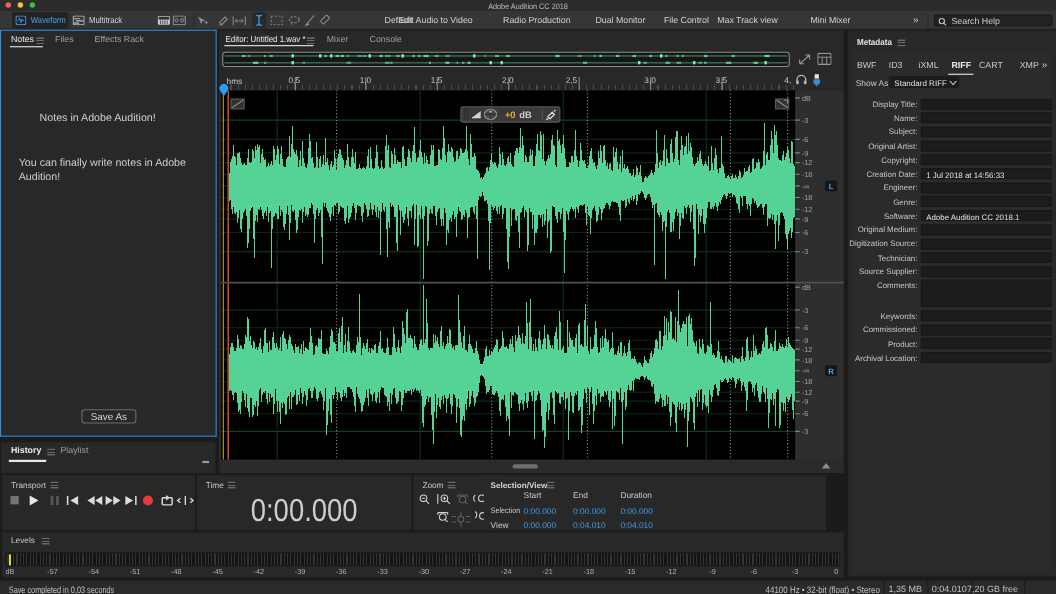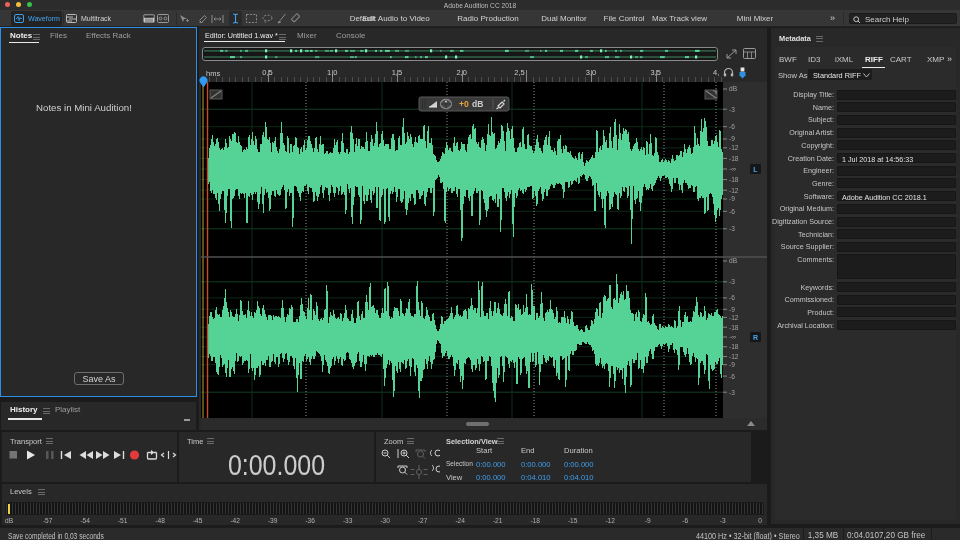--- a/index.html
+++ b/index.html
@@ -93,26 +93,27 @@
   <div class="abs" style="left:849px;top:3px;width:108px;height:11px;background:#222;border:1px solid #1a1a1a;border-radius:2px">
     <svg class="abs" style="left:3px;top:1.5px" width="8" height="8" viewBox="0 0 8 8">
       <circle cx="3.2" cy="3.2" r="2.4" fill="none" stroke="#c2c2c2" stroke-width="1"></circle>
       <path d="M5 5l2 2" stroke="#c2c2c2" stroke-width="1"></path>
     </svg>
     <div class="abs" style="left:15px;top:1px;font-size:8px;color:#cdcdcd">Search Help</div>
   </div>
 </div>
 
 <div class="panel" style="left:1px;top:28px;width:195px;height:368px;outline:1.5px solid #2e8fe8">
-  <div class="tab tabsel" style="left:9px;font-weight:bold">Notes</div>
+  <div class="tab tabsel" style="left:9px;font-weight:normal">Notes</div>
   <div class="abs menu3" style="left:32px;top:6px"></div>
   <div class="abs" style="left:8px;top:13.5px;width:30px;height:1.5px;background:#e9e9e9"></div>
   <div class="tab" style="left:49px">Files</div>
   <div class="tab" style="left:85px">Effects Rack</div>
-  <div class="abs" style="left:35px;top:74px;font-size:9.7px;color:#cfcfcf">Notes in Mini Audition!</div>
+  <div class="abs" style="left:35px;top:74px;font-size:9.7px;color:#cfcfcf">Notes in Adobe Audition!</div>
+  <div class="abs" style="left:16px;top:114px;font-size:9.7px;color:#cfcfcf;line-height:13px">You can finally write notes in Adobe<br>Audition!</div>
   <div class="abs" style="left:73px;top:344px;width:50px;height:13px;border:1px solid #6e6e6e;border-radius:3px;text-align:center;font-size:9px;color:#d6d6d6;padding-top:1px">Save As</div>
 </div>
 
 <div class="panel" style="left:1px;top:402px;width:195px;height:28px">
   <div class="tab tabsel" style="left:9px;font-weight:bold">History</div>
   <div class="abs menu3" style="left:42px;top:6px"></div>
   <div class="abs" style="left:7px;top:16px;width:34px;height:1.5px;background:#e9e9e9"></div>
   <div class="tab" style="left:54px">Playlist</div>
   <div class="abs" style="left:183px;top:17px;width:6px;height:1.5px;background:#9a9a9a"></div>
 </div>

